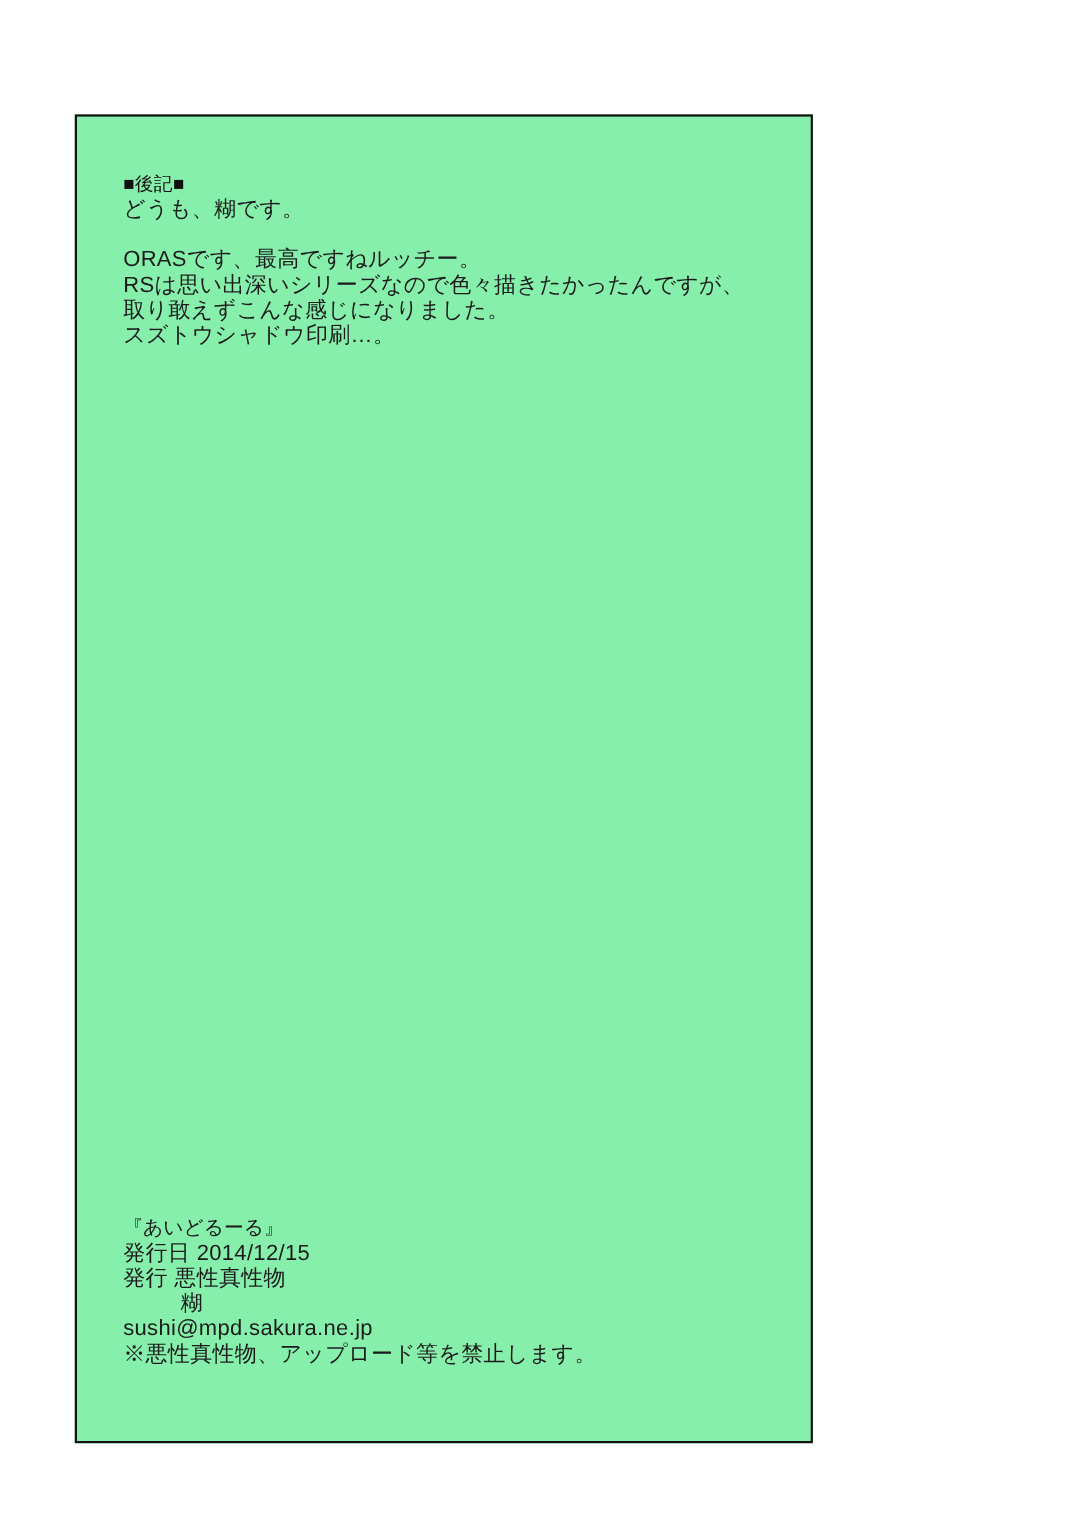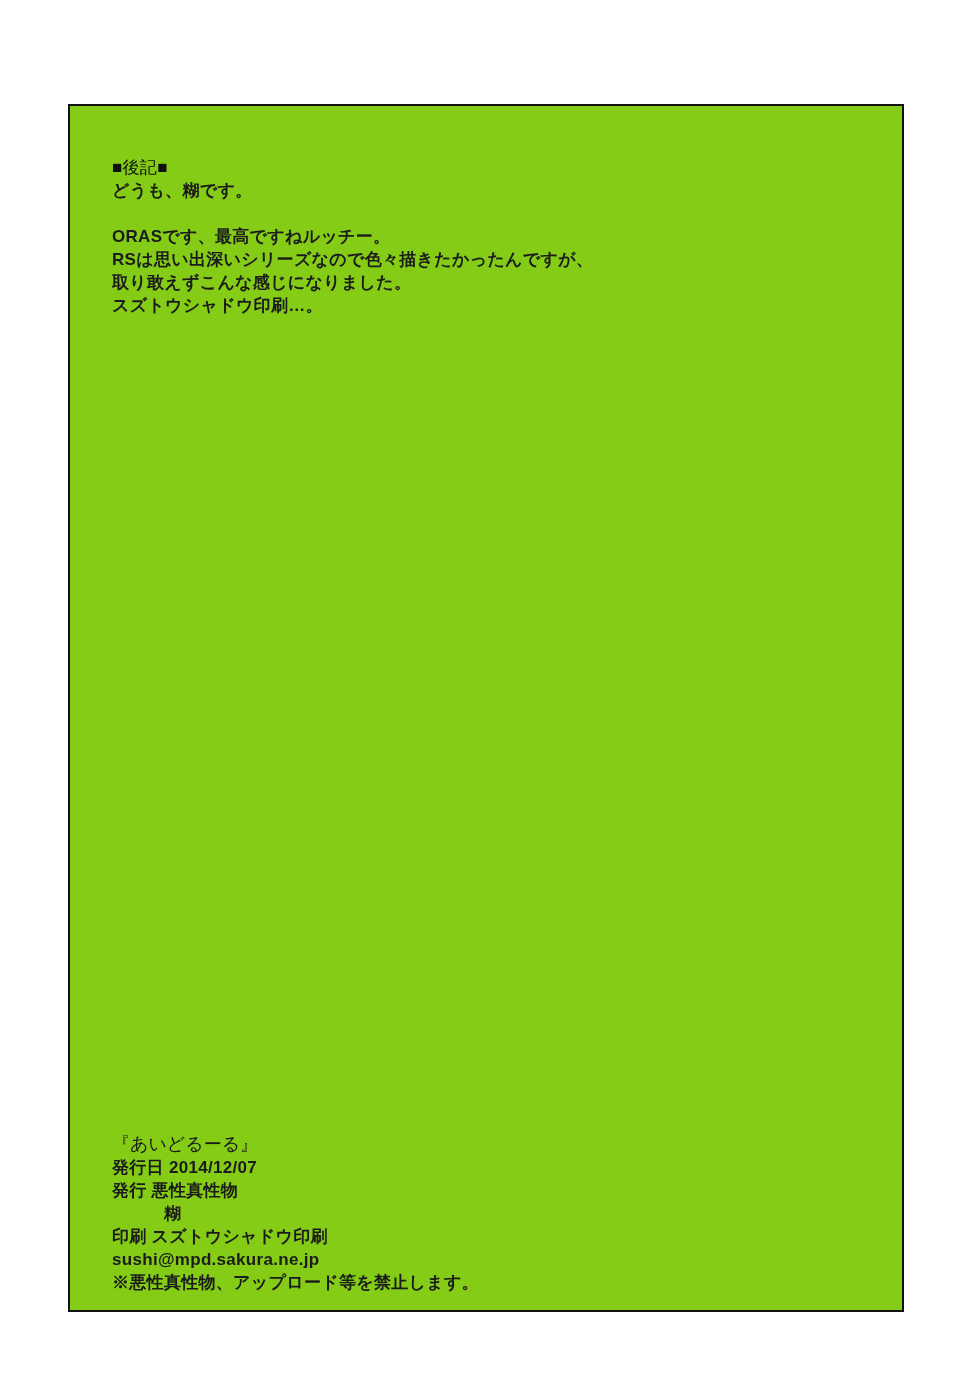--- a/index.html
+++ b/index.html
@@ -12,84 +12,81 @@
     height: 1400px;
     font-family: "Liberation Sans", sans-serif;
     color: #1a1a1a;
     position: relative;
     overflow: hidden;
   }
   .page {
     position: absolute;
     left: 68px;
     top: 104px;
-    width: 836px;
+    width: 671px;
     height: 1208px;
     border: 2px solid #111111;
     box-sizing: border-box;
-    background: #84cc16;
+    background: #86efac;
   }
   .afterword {
     position: absolute;
     left: 42px;
     top: 50px;
     width: 700px;
   }
   .colophon {
     position: absolute;
     left: 42px;
     top: 998px;
     width: 700px;
   }
   .line {
-    font-size: 17px;
+    font-size: 20px;
     line-height: 23px;
     letter-spacing: 0.3px;
     white-space: pre;
     color: #1b1b1b;
-    font-weight: bold;
   }
   .heading {
     font-size: 17px;
     line-height: 23px;
     letter-spacing: 0.3px;
     white-space: pre;
     color: #111111;
   }
   .spacer {
     height: 23px;
   }
   .indent-1 {
     padding-left: 52px;
   }
   .title-line {
     font-size: 18px;
     line-height: 24px;
     white-space: pre;
-    margin-top: 28px;
   }
 </style>
 </head>
 <body>
 
 <div class="page">
 
   <div class="afterword">
     <div class="heading">■後記■</div>
     <div class="line">どうも、糊です。</div>
     <div class="spacer"></div>
     <div class="line">ORASです、最高ですねルッチー。</div>
     <div class="line">RSは思い出深いシリーズなので色々描きたかったんですが、</div>
     <div class="line">取り敢えずこんな感じになりました。</div>
     <div class="line">スズトウシャドウ印刷…。</div>
   </div>
 
   <div class="colophon">
     <div class="title-line">『あいどるーる』</div>
-    <div class="line">発行日 2014/12/07</div>
+    <div class="line">発行日 2014/12/15</div>
     <div class="line">発行 悪性真性物</div>
     <div class="line indent-1">糊</div>
-    <div class="line">印刷 スズトウシャドウ印刷</div>
     <div class="line">sushi@mpd.sakura.ne.jp</div>
     <div class="line">※悪性真性物、アップロード等を禁止します。</div>
   </div>
 
 </div>
 
 </body></html>

